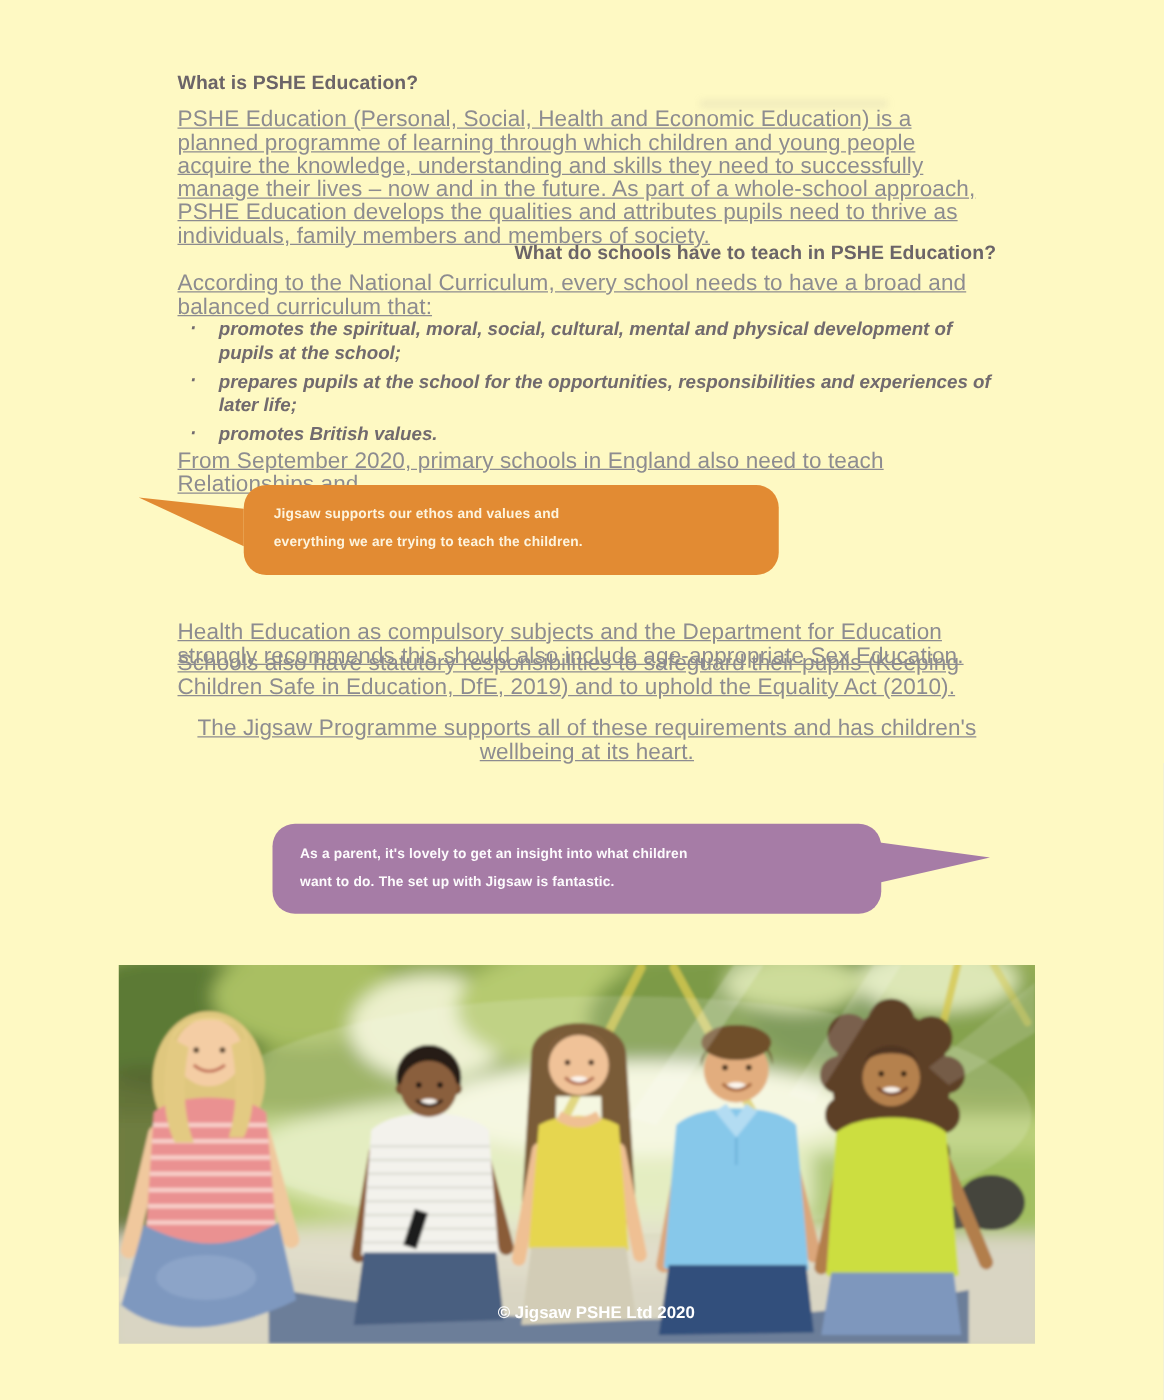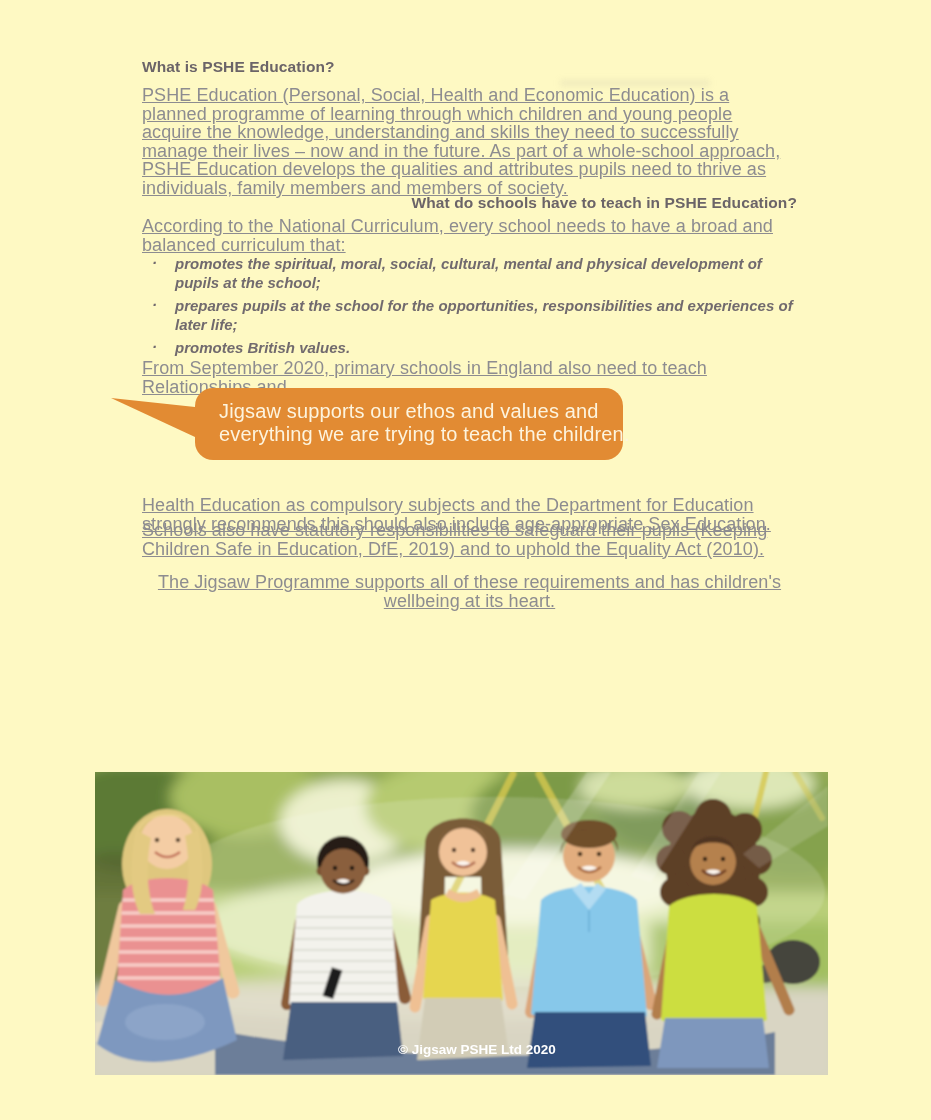--- a/index.html
+++ b/index.html
@@ -6,21 +6,21 @@
   .page{
     position:relative;width:931px;height:1120px;background:#fef9c3;
     font-family:"Liberation Sans","DejaVu Sans",sans-serif;overflow:hidden;margin:0 auto;
   }
   .tb{position:absolute;left:142px;width:655px;color:#8d8c90;font-size:18px;line-height:18.6px;letter-spacing:.1px;text-decoration:underline;}
   .hd{position:absolute;left:142px;width:655px;color:#6b6468;font-size:15.5px;font-weight:700;letter-spacing:.1px;}
   .bullets{position:absolute;left:142px;width:655px;margin:0;padding:0;list-style:none;}
   .bullets li{position:relative;padding-left:33px;margin-bottom:5px;color:#716a6e;font-weight:700;font-size:15px;line-height:18.6px;font-style:italic;}
   .bullets li::before{content:"·";position:absolute;left:10px;top:-1px;font-weight:700;}
   .bubble{position:absolute;border-radius:18px;}
-  .bubble .bl{white-space:nowrap;font-weight:400;font-size:20px;line-height:23px;letter-spacing:.15px;}
+  .bubble .bl{white-space:nowrap;font-weight:700;font-size:11px;line-height:23px;letter-spacing:.15px;}
   .bubble-orange{left:195px;top:388px;width:428px;height:72px;background:#e28b33;padding:12px 0 0 24px;box-sizing:border-box;color:#fdf4de;}
   .bubble-purple{left:218px;top:659px;width:487px;height:72px;background:#a67ca6;padding:13px 0 0 22px;box-sizing:border-box;color:#fdfbfd;}
   .tail{position:absolute;}
   .photo{position:absolute;left:95px;top:772px;width:733px;height:248px;}
   .photo svg{display:block;}
   .smudge{position:absolute;left:560px;top:80px;width:150px;height:6px;background:rgba(150,148,150,.14);filter:blur(3px);}
   .caption-text{font-family:"Liberation Sans","DejaVu Sans",sans-serif;font-weight:700;}
 </style>
 </head>
 <body>
@@ -48,20 +48,27 @@
       <polygon points="0,1 84,10 84,40" fill="#e28b33"></polygon>
     </svg>
     <div class="bl">Jigsaw supports our ethos and values and</div>
     <div class="bl">everything we are trying to teach the children.</div>
   </div>
 
   <div class="tb" style="top:496px;">Health Education as compulsory subjects and the Department for Education strongly recommends this should also include age-appropriate Sex Education.</div>
   <div class="tb" style="top:521px;">Schools also have statutory responsibilities to safeguard their pupils (Keeping Children Safe in Education, DfE, 2019) and to uphold the Equality Act (2010).</div>
   <div class="tb" style="top:573px;text-align:center;">The Jigsaw Programme supports all of these requirements and has children's wellbeing at its heart.</div>
 
+  <div class="bubble bubble-purple">
+    <svg class="tail" style="left:486px;top:13px;" width="90" height="36">
+      <polygon points="0,2 88,14 0,34" fill="#a67ca6"></polygon>
+    </svg>
+    <div class="bl">As a parent, it's lovely to get an insight into what children</div>
+    <div class="bl">want to do. The set up with Jigsaw is fantastic.</div>
+  </div>
 
   <div class="photo">
     <svg width="733" height="303" viewBox="0 0 733 303">
       <defs>
         <filter id="soft" x="-5%" y="-5%" width="110%" height="110%">
             <feGaussianBlur stdDeviation="1.2"></feGaussianBlur>
           </filter>
         <filter id="blur8" x="-20%" y="-20%" width="140%" height="140%">
             <feGaussianBlur stdDeviation="7"></feGaussianBlur>
           </filter>

